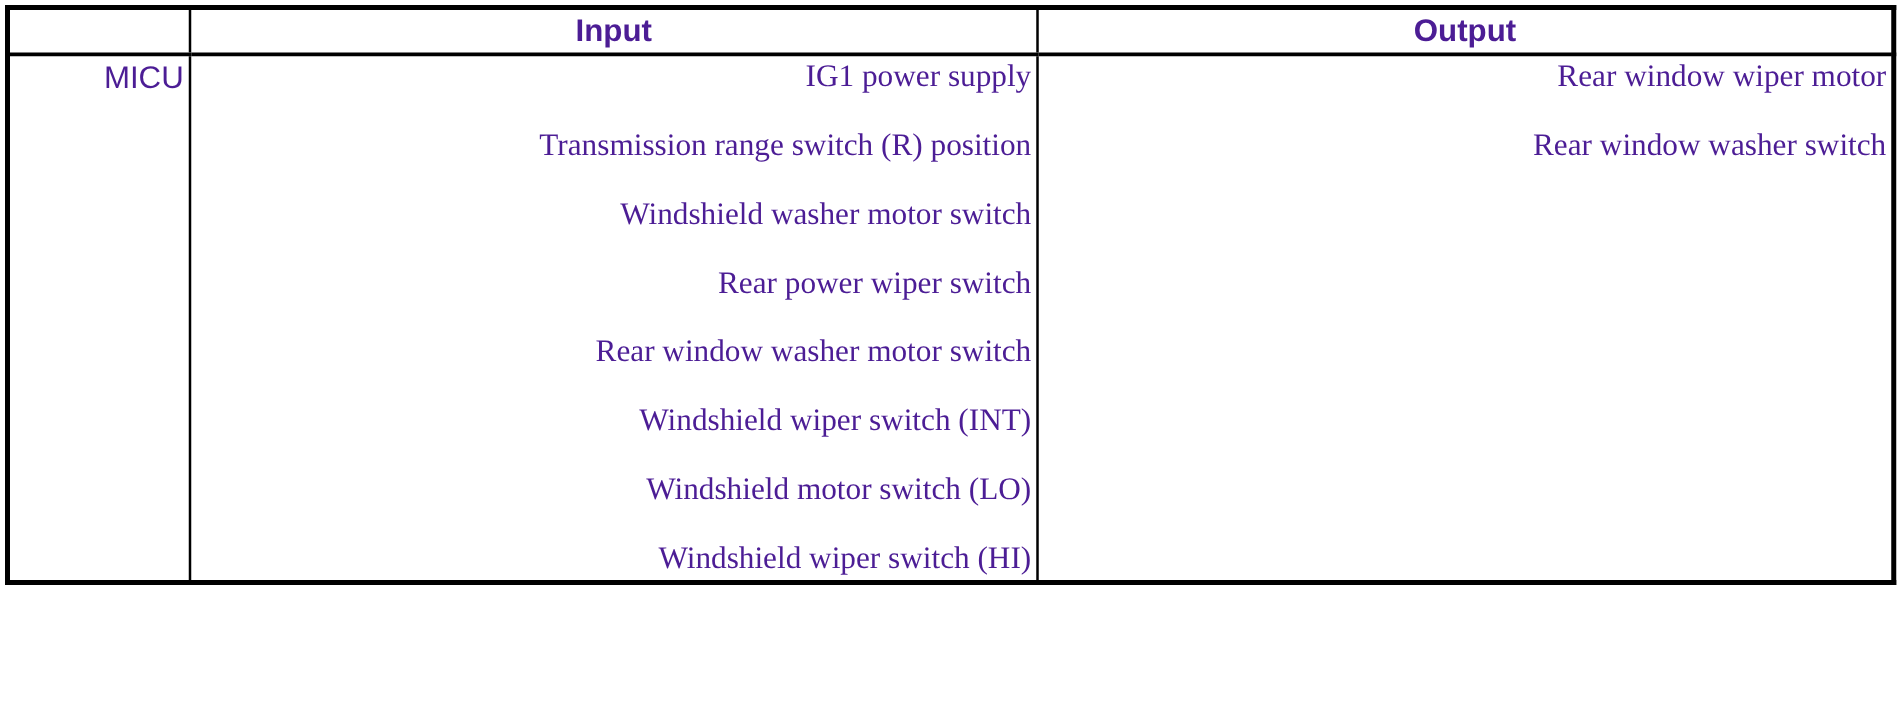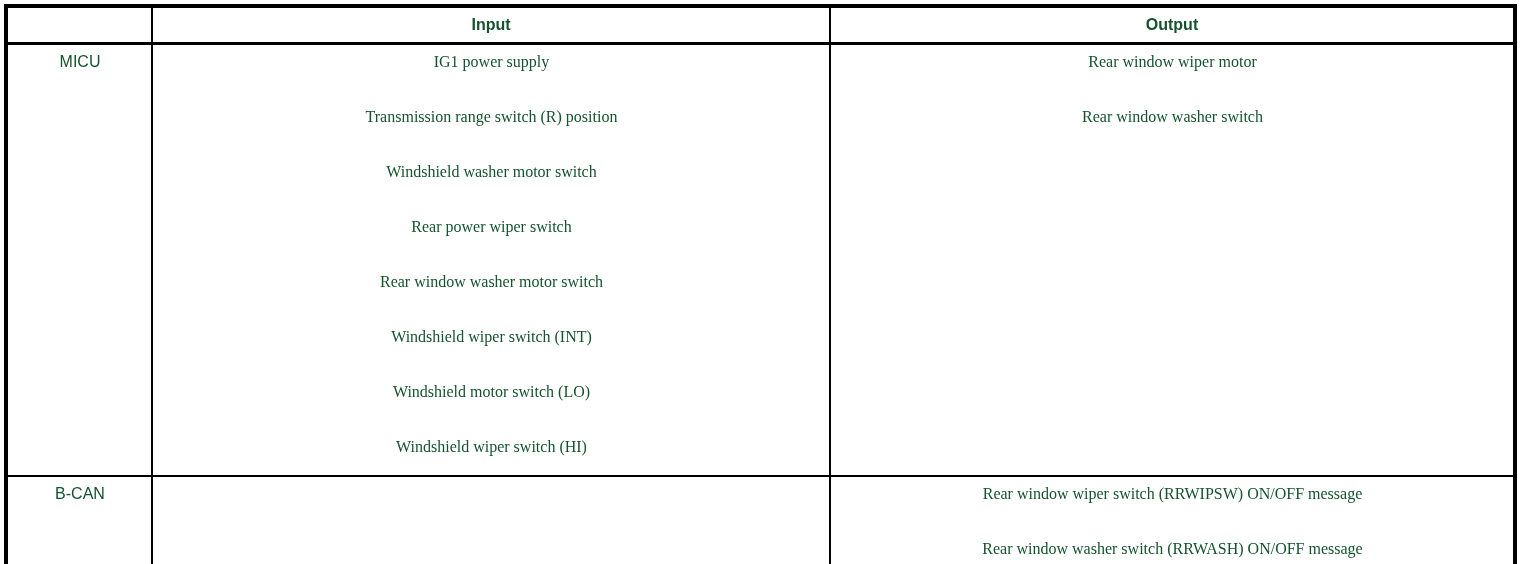--- a/index.html
+++ b/index.html
@@ -24,36 +24,36 @@
     border: 4px solid #000000;
     background: #ffffff;
   }
   col.c-label  { width: 146px; }
   col.c-input  { width: 678px; }
   col.c-output { width: 685px; }
 
   th, td {
     border: 2px solid #000000;
     vertical-align: top;
-    font-size: 16px;
+    font-size: 25px;
     line-height: 22px;
-    color: #14532d;
+    color: #4c1d95;
     overflow: hidden;
   }
   thead th {
     height: 30px;
     font-weight: bold;
     text-align: center;
     vertical-align: middle;
     border-bottom: 3px solid #000000;
     padding: 2px 4px;
   }
   tbody td {
-    padding: 6px 4px 17px 5px;
-    text-align: center;
+    padding: 6px 4px 6px 5px;
+    text-align: right;
     font-weight: normal;
   }
   tr.row-micu td { height: 406px; }
   tr.row-bcan td { height: 76px; }
 
   .item {
     margin: 0 0 33px 0;
     white-space: nowrap;
     font-family: Liberation Serif, serif;
   }
@@ -86,22 +86,14 @@
         <div class="item">Rear window washer motor switch</div>
         <div class="item">Windshield wiper switch (INT)</div>
         <div class="item">Windshield motor switch (LO)</div>
         <div class="item">Windshield wiper switch (HI)</div>
       </td>
       <td>
         <div class="item">Rear window wiper motor</div>
         <div class="item">Rear window washer switch</div>
       </td>
     </tr>
-    <tr class="row-bcan">
-      <td>B-CAN</td>
-      <td></td>
-      <td>
-        <div class="item">Rear window wiper switch (RRWIPSW) ON/OFF message</div>
-        <div class="item">Rear window washer switch (RRWASH) ON/OFF message</div>
-      </td>
-    </tr>
   </tbody>
 </table>
 
 </body></html>

